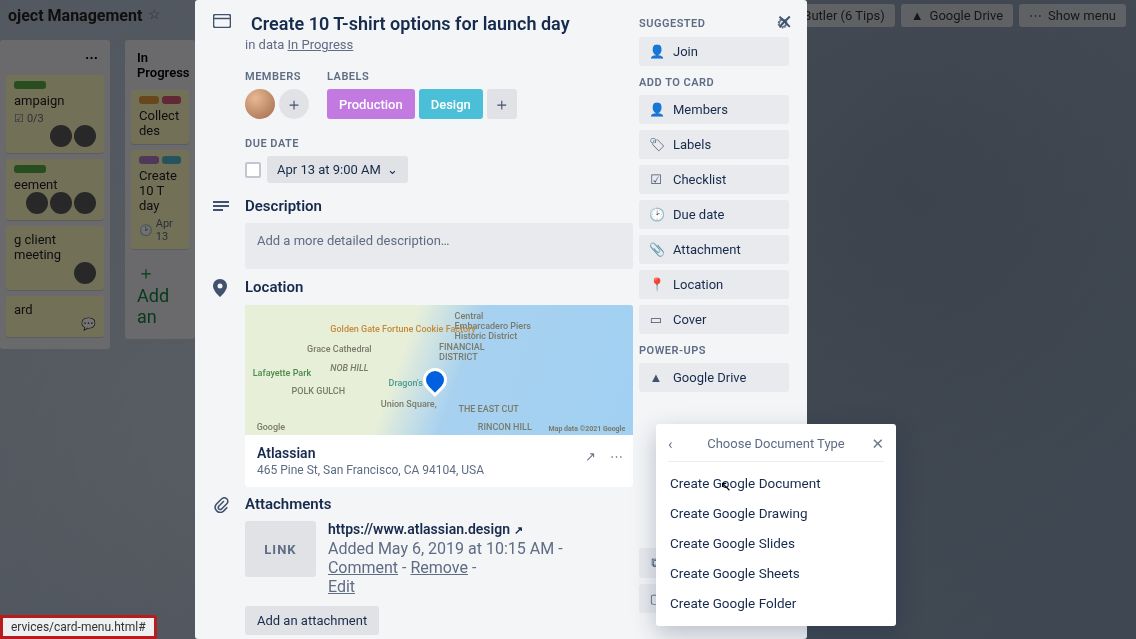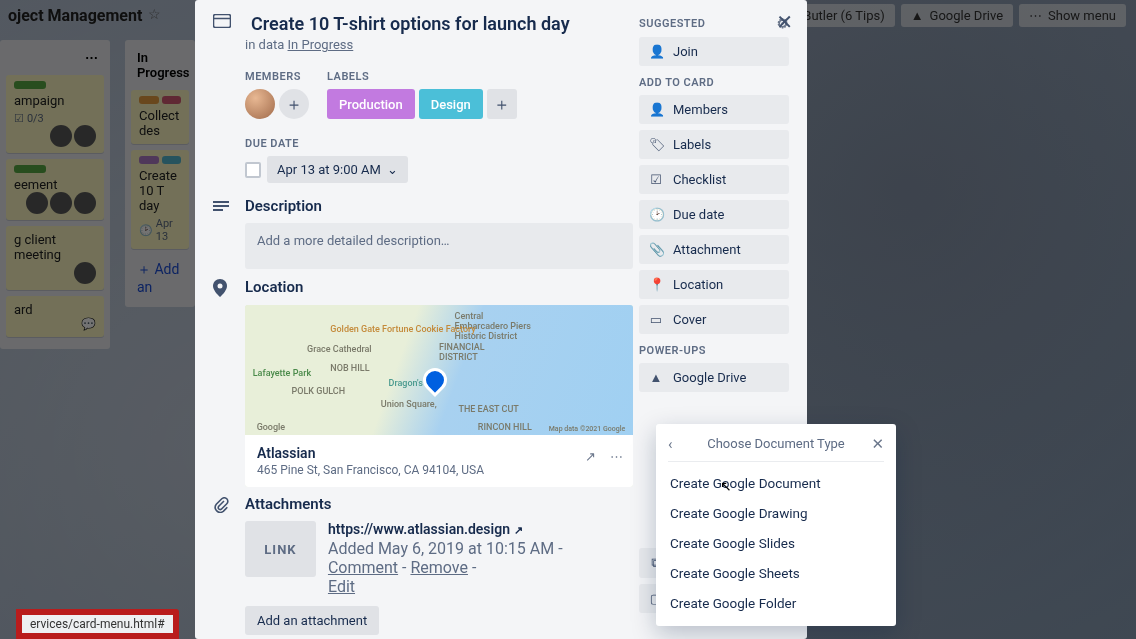--- a/index.html
+++ b/index.html
@@ -14,21 +14,21 @@
 .list { position: absolute; background: #ebecf0; border-radius: 3px; padding: 6px; font-size: 13px; }
 .list1 { top: 40px; left: 0; width: 110px; }
 .list2 { top: 40px; left: 125px; width: 70px; }
 .list-title { font-weight: 600; padding: 4px 6px; font-size: 13px; display:flex; justify-content:space-between; align-items:center; }
 .card-mini { background: #fef9c3; border-radius: 3px; padding: 6px 8px; margin: 6px 0; box-shadow: 0 1px 0 rgba(9,30,66,.15); font-size: 13px; color:#222; }
 .labelset { display:flex; gap:3px; margin-bottom:4px; }
 .minilabel { width:32px; height:8px; border-radius:3px; }
 .avatar-row { display:flex; justify-content:flex-end; gap:2px; }
 .avatar-mini { width:22px; height:22px; border-radius:50%; background:#5a5a5a; display:inline-block; }
 .badge { font-size:11px; color:#5e6c84; display:flex; align-items:center; gap:3px; margin-top:4px;}
-.addcard { color:#1d4ed8; padding:6px; font-size:14px; }
+.addcard { color:#15803d; padding:6px; font-size:18px; }
 
 .overlay { position: absolute; inset: 0; background: rgba(0,0,0,0.55); z-index: 5; }
 .modal { position: absolute; left: 195px; top: 0; width: 612px; height: 639px; background: #f4f5f7; border-radius: 3px; z-index: 10; padding: 12px 18px 18px 18px; overflow: hidden; }
 .modal-close { position:absolute; top:10px; right:14px; font-size:20px; color:#42526e; cursor:pointer; }
 .modal-main { width: 420px; float:left; }
 .modal-side { width: 150px; float:right; }
 
 .h-row { display:flex; align-items:flex-start; gap:16px; }
 .icon-col { width:22px; text-align:center; padding-top:2px; color:#42526e; font-size:18px; }
 .card-title { font-size: 18px; font-weight: 600; color:#172b4d; line-height:1.3; }
@@ -75,21 +75,21 @@
 .side-btn { background:#e8eaed; border-radius:3px; padding:7px 10px; font-size:13px; color:#172b4d; display:flex; align-items:center; gap:10px; margin-bottom:6px; }
 .side-btn .ic { width:14px; text-align:center; color:#42526e; font-size:13px; }
 
 .popup { position:absolute; z-index:20; left:656px; top:424px; width:240px; background:#fff; border-radius:3px; box-shadow:0 8px 24px rgba(9,30,66,0.25); padding:8px 0; }
 .popup-h { text-align:center; font-size:13px; color:#5e6c84; padding:4px 0 10px 0; border-bottom:1px solid #eaecef; position:relative; margin:0 12px 6px 12px; }
 .popup-back { position:absolute; left:0; top:3px; font-size:15px; color:#6b778c; }
 .popup-close { position:absolute; right:0; top:3px; font-size:15px; color:#6b778c; }
 .popup-item { padding:7px 14px; font-size:13.5px; color:#172b4d; }
 .cursor { position:absolute; left:720px; top:478px; z-index:25; font-size:14px; }
 
-.status-bar { position:absolute; left:16px; bottom:0; background:#eef0f2; border:6px solid #b91c1c; padding:2px 8px; font-size:12px; color:#333; z-index:30; border-radius:0 3px 0 0;}
+.status-bar { position:absolute; left:0; bottom:0; background:#eef0f2; border:3px solid #b91c1c; padding:2px 8px; font-size:12px; color:#333; z-index:30; border-radius:0 3px 0 0;}
 
 svg { display:block; }
 </style>
 </head>
 <body>
 
 <div class="board-bg"></div>
 
 <div class="board-title">oject Management</div>
 <div class="star">☆</div>
@@ -235,33 +235,33 @@
         <div class="icon-col">
           <svg width="14" height="18" viewBox="0 0 14 18">
               <path d="M7 0C3 0 0 3 0 7c0 5 7 11 7 11s7-6 7-11c0-4-3-7-7-7z" fill="#42526e"></path>
               <circle cx="7" cy="7" r="2.5" fill="#f4f5f7"></circle>
             </svg>
         </div>
         <h3>Location</h3>
       </div>
       <div class="map">
         <div class="map-img">
-          <span class="map-txt" style="left:22%; top:44%;">NOB HILL</span>
+          <span class="map-txt" style="left:22%; top:44%;font-style:italic;">NOB HILL</span>
           <span class="map-txt" style="left:12%; top:62%;">POLK GULCH</span>
           <span class="map-txt" style="left:50%; top:28%; width:60px;">FINANCIAL DISTRICT</span>
           <span class="map-txt" style="left:35%; top:72%;">Union Square,</span>
           <span class="map-txt" style="left:55%; top:76%;">THE EAST CUT</span>
           <span class="map-txt" style="left:60%; top:90%;">RINCON HILL</span>
           <span class="map-txt" style="left:3%; top:90%;">Google</span>
           <span class="map-txt" style="left:54%; top:4%; width:80px;">Central Embarcadero Piers Historic District</span>
           <span class="map-txt" style="left:22%; top:14%; color:#c48a3a;">Golden Gate Fortune Cookie Factory</span>
           <span class="map-txt" style="left:16%; top:30%;">Grace Cathedral</span>
           <span class="map-txt" style="left:37%; top:56%; color:#4a9a8f;">Dragon's Gate</span>
           <span class="map-txt" style="left:2%; top:48%; color:#4a8a4a;">Lafayette Park</span>
-          <span class="map-txt" style="right:2%; bottom:2%; font-size:7px;">Map data ©2021 Google</span>
+          <span class="map-txt" style="right:2%; bottom:2%; font-size:7px;font-weight:bold;">Map data ©2021 Google</span>
         </div>
         <div class="map-caption">
           <div class="nm">Atlassian</div>
           <div class="addr">465 Pine St, San Francisco, CA 94104, USA</div>
           <div class="map-actions">
             <span>↗</span>
             <span>⋯</span>
           </div>
         </div>
       </div>

